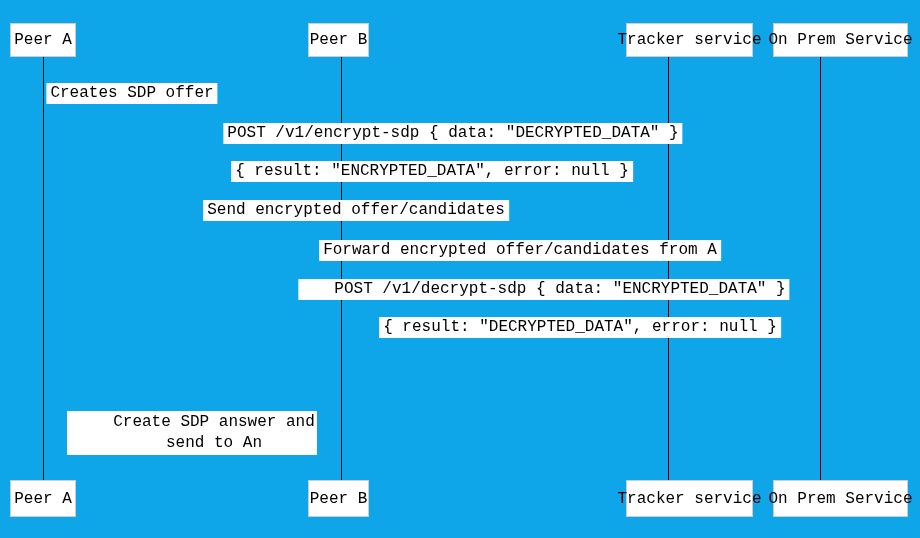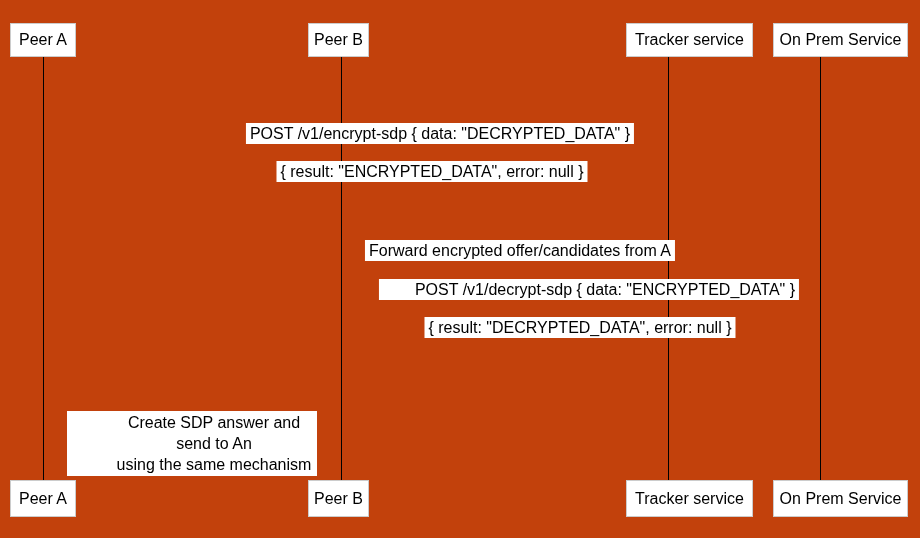--- a/index.html
+++ b/index.html
@@ -4,23 +4,23 @@
 <style>
   html, body {
     margin: 0;
     padding: 0;
     background: #000000;
   }
   .stage {
     position: relative;
     width: 920px;
     height: 538px;
-    background: #c2410c;
+    background: #0ea5e9;
     overflow: hidden;
-    font-family: Liberation Sans, sans-serif;
+    font-family: Liberation Mono, monospace;
   }
   
   .lifeline {
     position: absolute;
     top: 57px;
     height: 423px;
     width: 1px;
     background: #000000;
   }
   .ll-a  { left: 43px; }
@@ -52,25 +52,25 @@
     background: #ffffff;
     color: #000000;
     font-size: 16px;
     line-height: 21px;
     height: 21px;
     padding: 0 4px;
     white-space: nowrap;
     transform: translateX(-50%);
   }
   .m0 { left: 132px; top: 83px;  }
-  .m1 { left: 440px; top: 123px; }
+  .m1 { left: 453px; top: 123px; }
   .m2 { left: 432px; top: 161px; }
   .m3 { left: 356px; top: 200px; }
   .m4 { left: 520px; top: 240px; }
-  .m5 { left: 589px; top: 279px; padding-left: 36px; }
+  .m5 { left: 544px; top: 279px; padding-left: 36px; }
   .m6 { left: 580px; top: 317px; }
   .m7 { left: 195px; top: 367px; }
 
   .note {
     position: absolute;
     left: 67px;
     top: 411px;
     width: 250px;
     background: #ffffff;
     color: #000000;
@@ -89,29 +89,30 @@
   <div class="lifeline ll-a"></div>
   <div class="lifeline ll-b"></div>
   <div class="lifeline ll-t"></div>
   <div class="lifeline ll-o"></div>
 
   <div class="actor row-top a-peer-a">Peer A</div>
   <div class="actor row-top a-peer-b">Peer B</div>
   <div class="actor row-top a-tracker">Tracker service</div>
   <div class="actor row-top a-onprem">On Prem Service</div>
 
+  <div class="msg m0">Creates SDP offer</div>
   <div class="msg m1">POST /v1/encrypt-sdp { data: "DECRYPTED_DATA" }</div>
   <div class="msg m2">{ result: "ENCRYPTED_DATA", error: null }</div>
+  <div class="msg m3">Send encrypted offer/candidates</div>
   <div class="msg m4">Forward encrypted offer/candidates from A</div>
   <div class="msg m5">POST /v1/decrypt-sdp { data: "ENCRYPTED_DATA" }</div>
   <div class="msg m6">{ result: "DECRYPTED_DATA", error: null }</div>
 
   <div class="note">
     <span>Create SDP answer and send to An</span>
-    <span>using the same mechanism</span>
   </div>
 
   <div class="actor row-bottom a-peer-a">Peer A</div>
   <div class="actor row-bottom a-peer-b">Peer B</div>
   <div class="actor row-bottom a-tracker">Tracker service</div>
   <div class="actor row-bottom a-onprem">On Prem Service</div>
 
 </div>
 
 </body></html>

